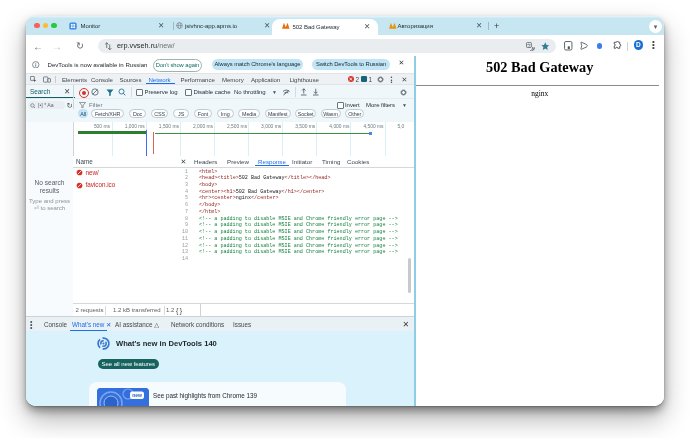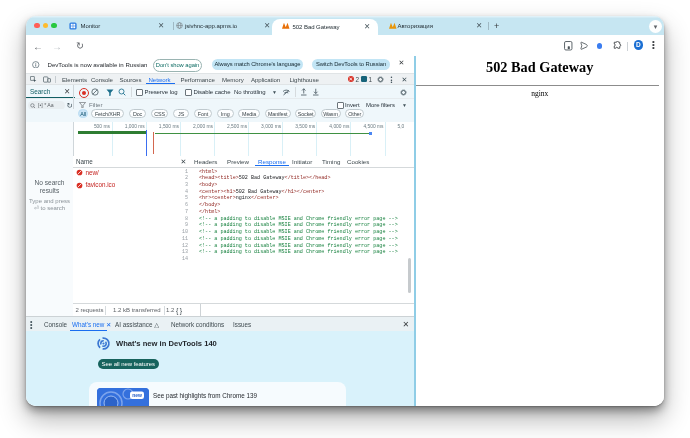--- a/index.html
+++ b/index.html
@@ -106,20 +106,36 @@
     <div class="tabx" style="left:450px;">✕</div>
     <div class="tsep" style="left:462px;"></div>
     <div class="tabx" style="left:468px;font-size:9px;color:#3c4043;">+</div>
     <div style="position:absolute;left:623px;top:3.5px;width:13px;height:13px;border-radius:50%;background:#fdfefe;text-align:center;line-height:13px;font-size:7px;color:#5f6368;">▾</div>
   </div>
 
   <div class="abs toolbar">
     <div class="navic" style="left:7px;top:5.5px;font-size:10px;color:#5f6368;">←</div>
     <div class="navic" style="left:26px;top:5.5px;font-size:10px;color:#b8bdc1;">→</div>
     <div class="navic" style="left:50px;top:5px;font-size:9.5px;color:#5f6368;">↻</div>
+    <div class="omni">
+      <svg class="abs" style="left:5.5px;top:3.2px;" width="8.5" height="8.5" viewBox="0 0 17 17">
+            <path d="M5.5 1.5 L5.5 12 M2.2 4.8 L5.5 1.5 L8.8 4.8" stroke="#5f6368" stroke-width="1.7" fill="none"></path>
+            <path d="M11.5 15.5 L11.5 5 M8.2 12.2 L11.5 15.5 L14.8 12.2" stroke="#5f6368" stroke-width="1.7" fill="none"></path>
+          </svg>
+      <div style="position:absolute;left:19px;top:0;height:14.5px;line-height:14.5px;font-size:7.3px;color:#1f2328;">erp.vvseh.ru<span style="color:#6c7378;">/new/</span></div>
+      <svg class="abs" style="left:428px;top:3px;" width="9" height="9" viewBox="0 0 20 20">
+            <rect x="1" y="1" width="11" height="11" rx="2" fill="none" stroke="#4b5459" stroke-width="1.6"></rect>
+            <text x="6.5" y="10" font-size="9" fill="#4b5459" text-anchor="middle" font-family="Liberation Sans">字</text>
+            <path d="M9 19 a7 7 0 0 0 10-6.5 l-2 0" fill="none" stroke="#4b5459" stroke-width="1.6"></path>
+            <text x="15" y="18" font-size="8" fill="#4b5459" text-anchor="middle" font-family="Liberation Sans">A</text>
+          </svg>
+      <svg class="abs" style="left:443px;top:3.2px;" width="8.5" height="8.5" viewBox="0 0 10 10">
+            <path d="M5 0.4 L6.4 3.4 L9.7 3.8 L7.2 6 L7.9 9.3 L5 7.6 L2.1 9.3 L2.8 6 L0.3 3.8 L3.6 3.4 Z" fill="#2d7d96"></path>
+          </svg>
+    </div>
     <svg class="abs" style="left:538px;top:6px;" width="8.5" height="9.5" viewBox="0 0 16 18">
           <rect x="1" y="1" width="14" height="16" rx="2.5" fill="none" stroke="#4b5459" stroke-width="1.7"></rect>
           <rect x="7" y="10" width="4" height="5" rx="1" fill="#4b5459"></rect>
         </svg>
     <svg class="abs" style="left:553.5px;top:6px;" width="9" height="9.5" viewBox="0 0 18 18">
           <path d="M3 2 L13 6.5 C15 7.5 15 10.5 13 11.5 L3 16 C2 16.3 1.6 15.6 1.8 14.8 L3.6 9 L1.8 3.2 C1.6 2.4 2 1.7 3 2 Z" fill="none" stroke="#4b5459" stroke-width="1.7"></path>
         </svg>
     <div style="position:absolute;left:570.5px;top:8px;width:5.6px;height:5.6px;border-radius:50%;background:#3b7df0;"></div>
     <svg class="abs" style="left:586.5px;top:6px;" width="9" height="9" viewBox="0 0 18 18">
           <path d="M7 2.5 a2 2 0 0 1 4 0 l2.5 0 0 4 a2 2 0 0 1 0 4 l0 4 -4 0 a2 2 0 0 0 -4 0 l-3 0 0-4.5 a2 2 0 0 0 0-4 l0-3.5 Z" fill="none" stroke="#3c4043" stroke-width="1.7"></path>

